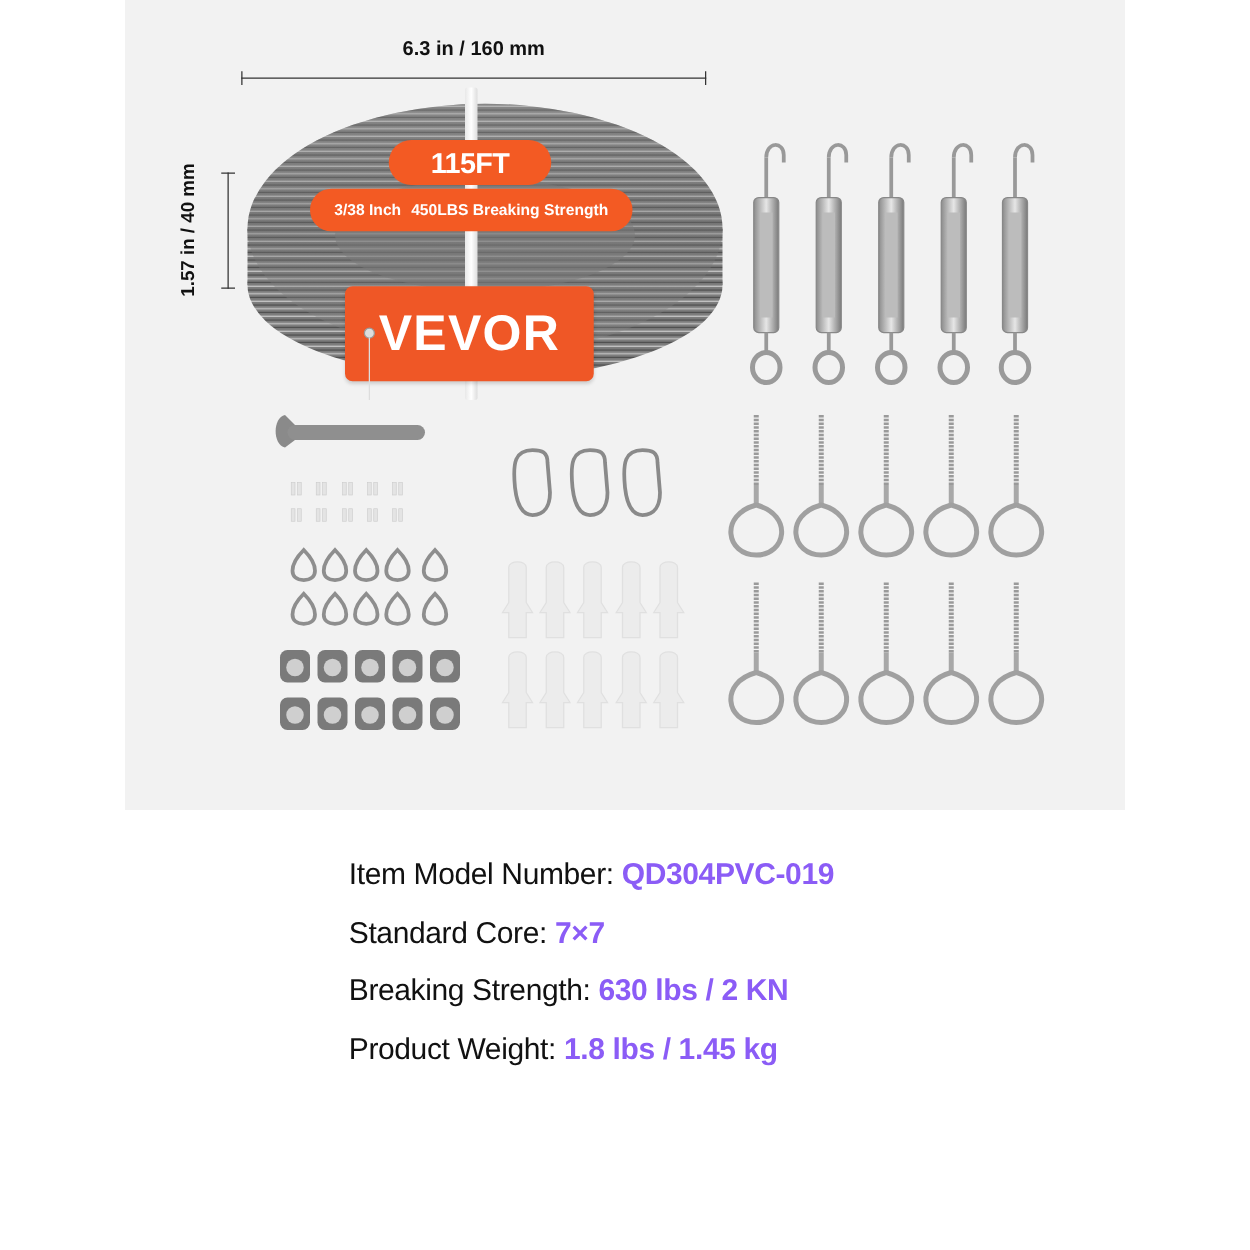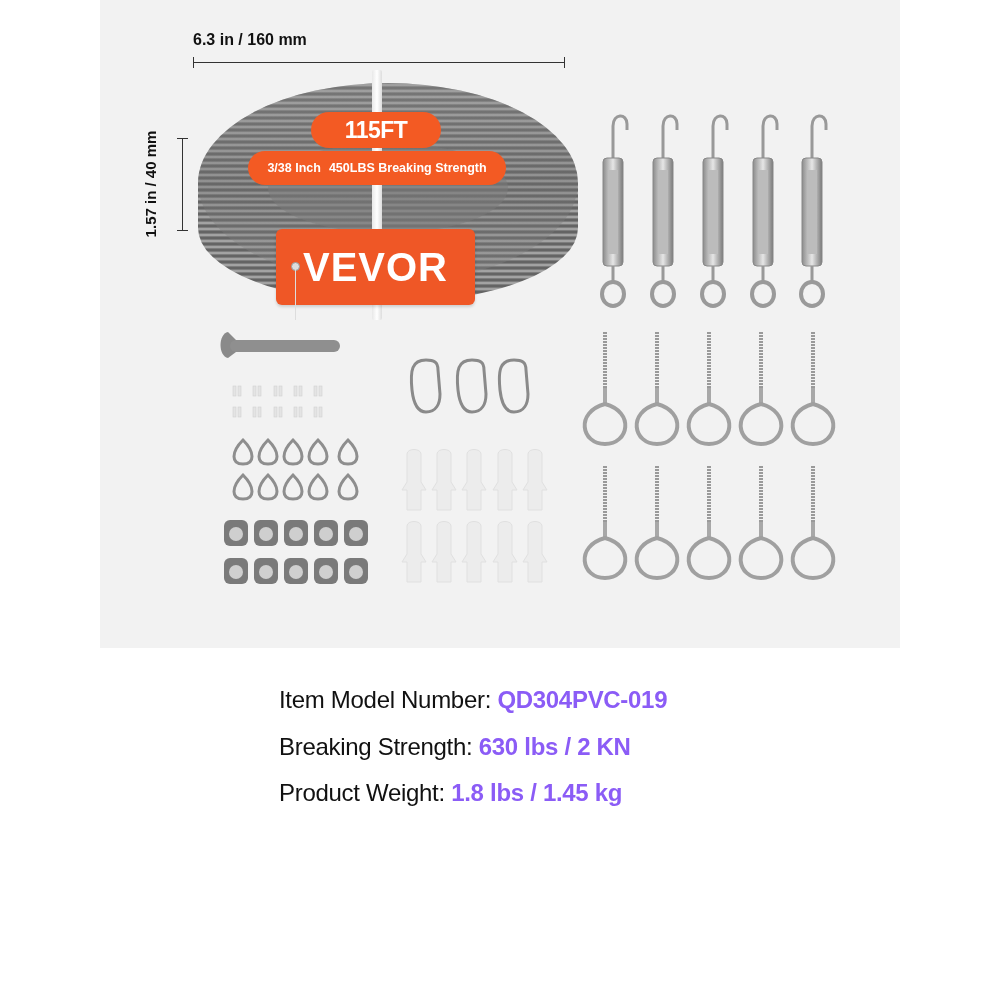--- a/index.html
+++ b/index.html
@@ -5,21 +5,21 @@
     * { box-sizing: border-box; margin: 0; padding: 0; }
     html, body { width: 1000px; height: 1000px; background: #ffffff; overflow: hidden; }
     body { position: relative; font-family: "Liberation Sans", sans-serif; }
 
     .panel { position: absolute; left: 100px; top: 0; width: 800px; height: 648px; background: #f2f2f2; }
 
     
     .dim-h { position: absolute; left: 193px; top: 62px; width: 372px; height: 1px; background: #333; }
     .dim-h::before, .dim-h::after { content: ""; position: absolute; top: -5px; width: 1px; height: 11px; background: #333; }
     .dim-h::before { left: 0; } .dim-h::after { right: 0; }
-    .dim-h-label { position: absolute; left: 193px; width: 372px; top: 31px; text-align: left; font-size: 16px; font-weight: bold; color: #111; }
+    .dim-h-label { position: absolute; left: 193px; width: 372px; top: 31px; text-align: center; font-size: 16px; font-weight: bold; color: #111; }
 
     .dim-v { position: absolute; left: 182px; top: 138px; width: 1px; height: 93px; background: #333; }
     .dim-v::before, .dim-v::after { content: ""; position: absolute; left: -5px; width: 11px; height: 1px; background: #333; }
     .dim-v::before { top: 0; } .dim-v::after { bottom: 0; }
     .dim-v-label { position: absolute; left: 80px; top: 176px; width: 140px; text-align: center; transform: rotate(-90deg); font-size: 15px; font-weight: bold; color: #111; transform-origin: 70px 8px; }
 
     
     .coil { position: absolute; left: 196px; top: 78px; width: 385px; height: 230px; }
     .tie { position: absolute; left: 372px; top: 70px; width: 10px; height: 250px; background: linear-gradient(90deg,#e8e8e8,#fff,#ddd); border-radius: 2px; }
 
@@ -200,18 +200,21 @@
       <use href="#eyescrew" x="761" y="466"></use>
       <use href="#eyescrew" x="813" y="466"></use>
   </g>
 </svg>
 
 <div class="specs">
   <div class="spec-row">
     <span>Item Model Number: </span><span class="spec-val">QD304PVC-019</span>
   </div>
   <div class="spec-row">
+    <span>Standard Core: </span><span class="spec-val">7×7</span>
+  </div>
+  <div class="spec-row">
     <span>Breaking Strength: </span><span class="spec-val">630 lbs / 2 KN</span>
   </div>
   <div class="spec-row">
     <span>Product Weight: </span><span class="spec-val">1.8 lbs / 1.45 kg</span>
   </div>
 </div>
 
 </body></html>

